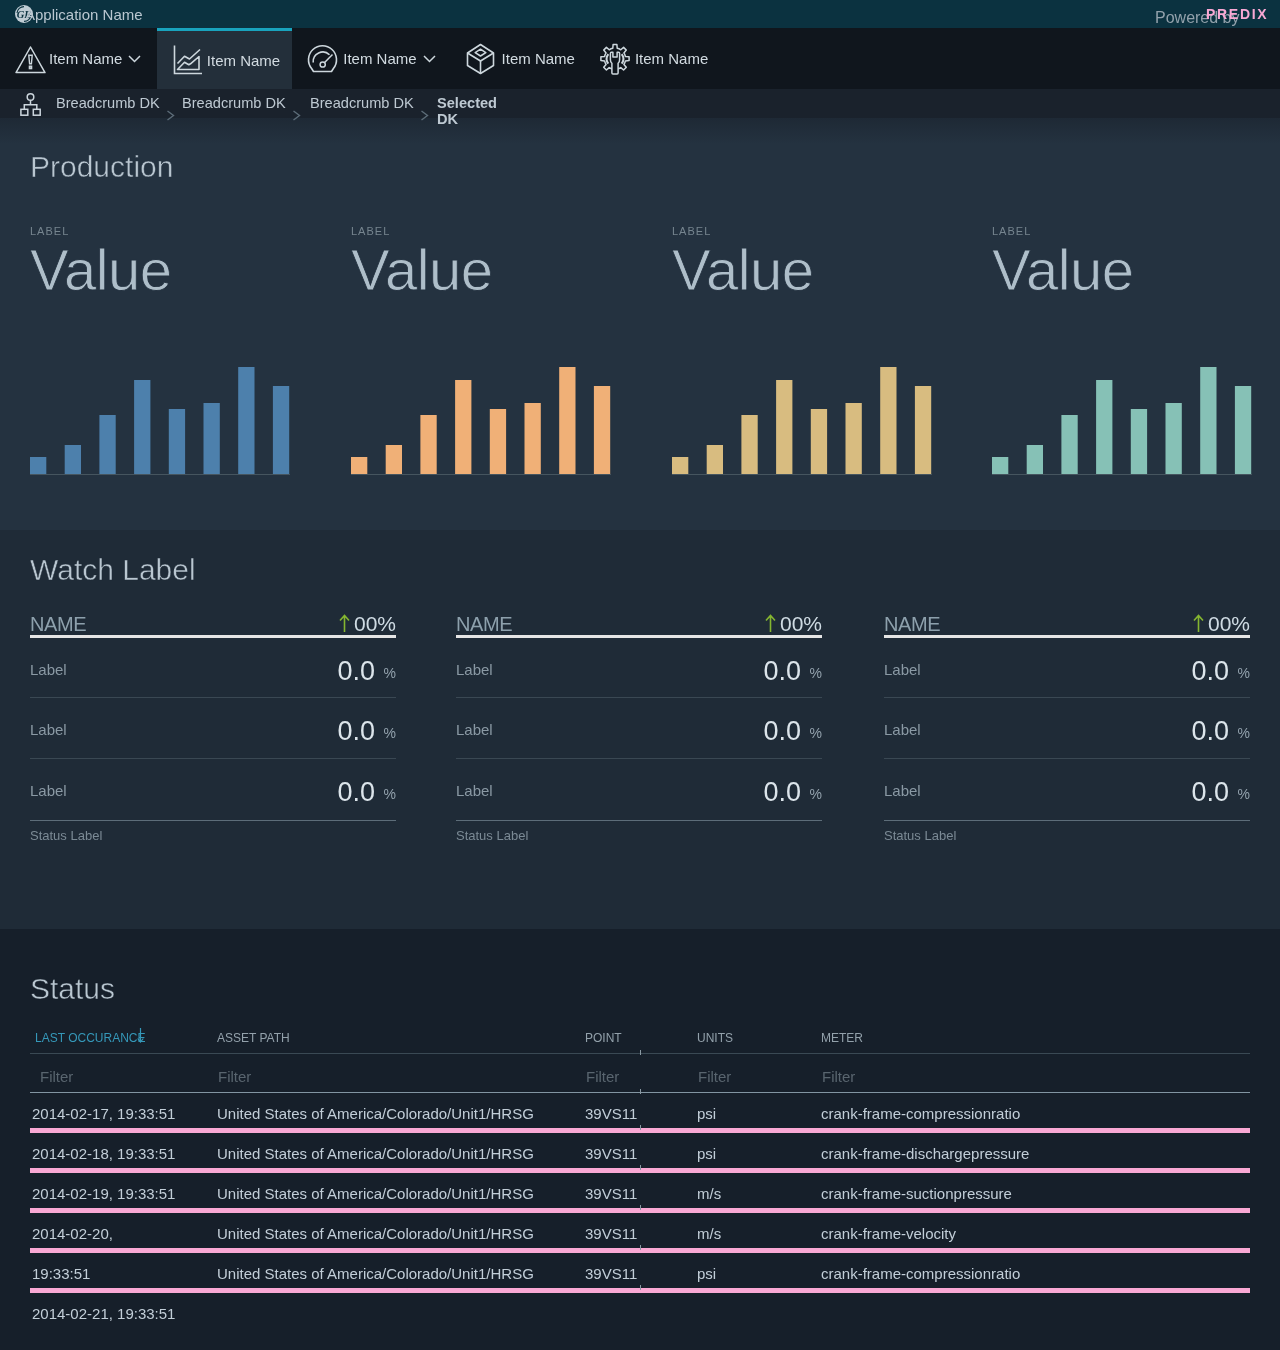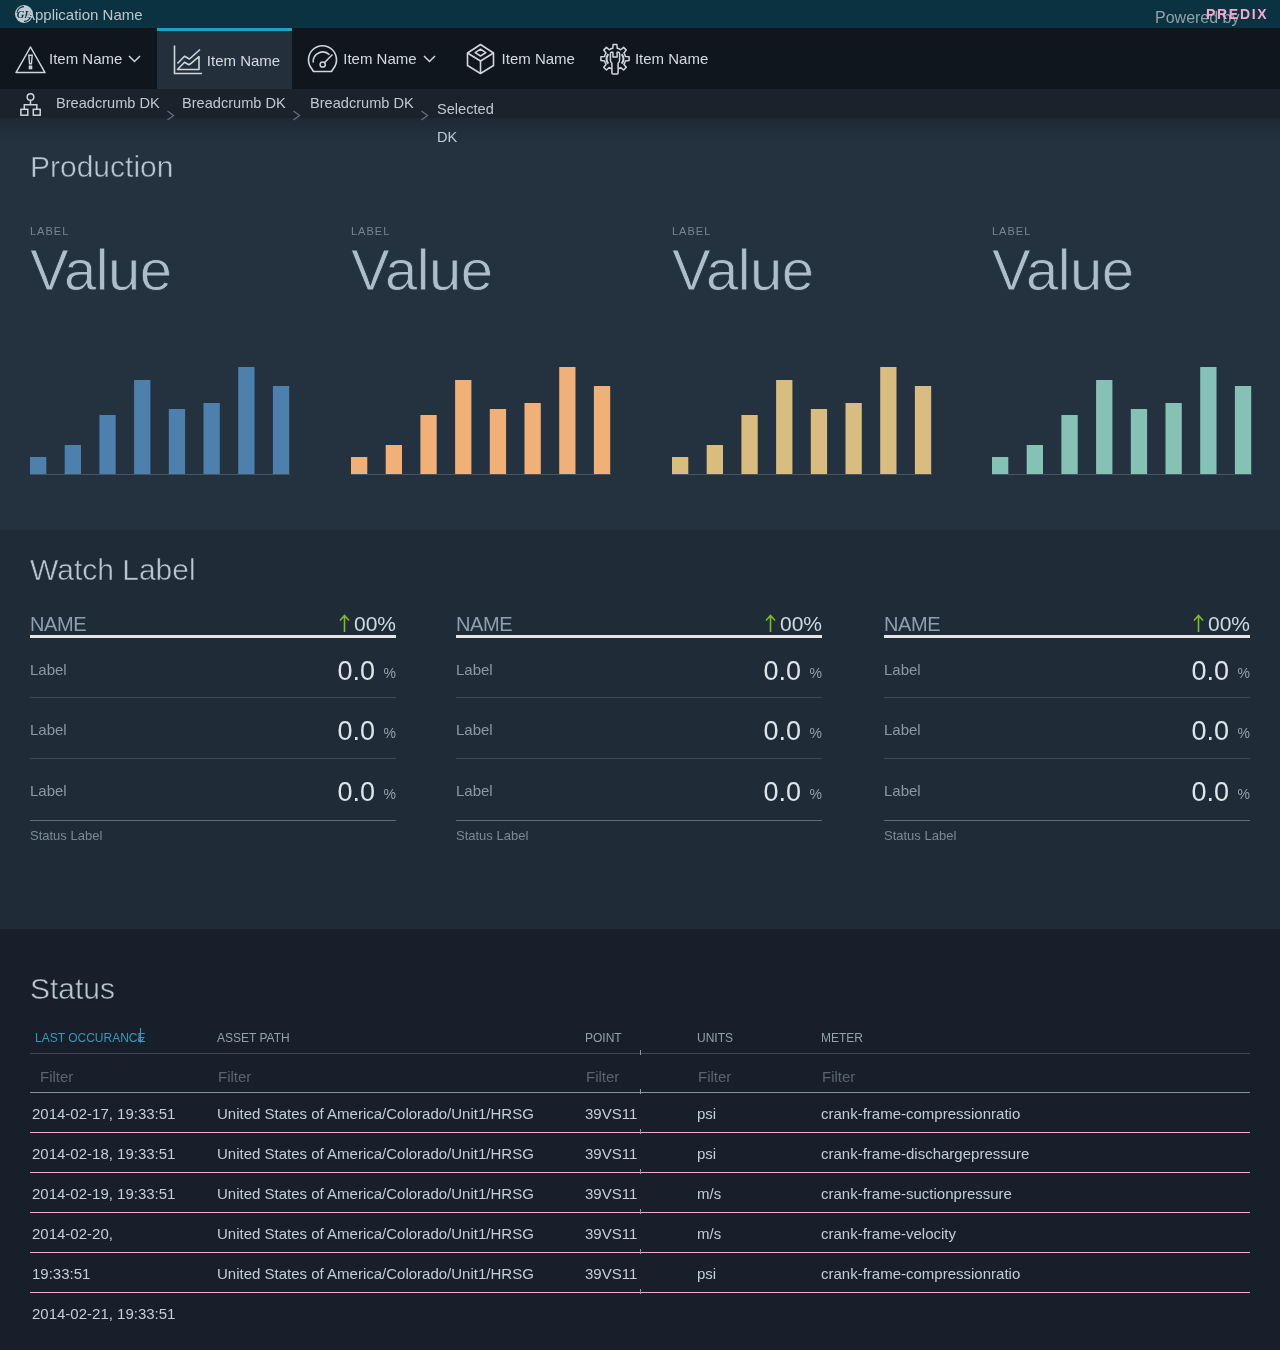--- a/index.html
+++ b/index.html
@@ -52,21 +52,21 @@
 .wrow.last { border-bottom:1px solid #5d6d79; height:62px; }
 .wstat { margin-top:7px; font-size:13px; color:#7b8a95; }
 
 
 #tbl { position:absolute; left:30px; top:96px; width:1220px; }
 .thr { position:relative; height:29px; border-bottom:1px solid #3a4954; }
 .th { position:absolute; top:6px; font-size:12px; letter-spacing:0px; color:#93a1ab; }
 .th.teal { color:#3598b9; }
 .tfr { position:relative; height:39px; border-bottom:1px solid #8295a2; }
 .tf { position:absolute; top:14px; font-size:15px; color:#59656f; }
-.tr { position:relative; height:40px; border-bottom:1px solid #f9a8d4; }
+.tr { position:relative; height:40px; border-bottom:5px solid #f9a8d4; }
 .td { position:absolute; top:12px; font-size:15px; color:#c2ced8; }
 .tick { position:absolute; left:610px; width:1px; height:5px; background:#8a99a3; }
 </style>
 </head>
 <body>
 <div id="page">
 
   <div id="topbar">
     <svg id="gelogo" viewBox="0 0 20 20">
       <circle cx="10" cy="10" r="9" fill="#bfccd4"></circle>
@@ -141,21 +141,21 @@
         <path d="M1.5 1 L7.5 5.5 L1.5 10"></path>
       </svg>
     <div class="crumb" style="left:182px;">Breadcrumb DK</div>
     <svg class="crumbsep" style="left:292px;" width="9" height="11" viewBox="0 0 9 11" fill="none" stroke="#5c6c78" stroke-width="1.4">
         <path d="M1.5 1 L7.5 5.5 L1.5 10"></path>
       </svg>
     <div class="crumb" style="left:310px;">Breadcrumb DK</div>
     <svg class="crumbsep" style="left:420px;" width="9" height="11" viewBox="0 0 9 11" fill="none" stroke="#5c6c78" stroke-width="1.4">
         <path d="M1.5 1 L7.5 5.5 L1.5 10"></path>
       </svg>
-    <div class="crumb" style="left:437px;width:62px;line-height:28px;">Selected DK</div>
+    <div class="crumb" style="left:437px;width:62px;line-height:16px;font-weight:bold;">Selected DK</div>
   </div>
 
   <div id="prod">
     <div class="h1" style="top:32px;-webkit-text-stroke:0.5px #243240;">Production</div>
     <div class="kpi" style="left:30px;">
         <div class="lbl">LABEL</div>
         <div class="val">Value</div>
       </div>
     <div class="kpi" style="left:351px;">
         <div class="lbl">LABEL</div>

